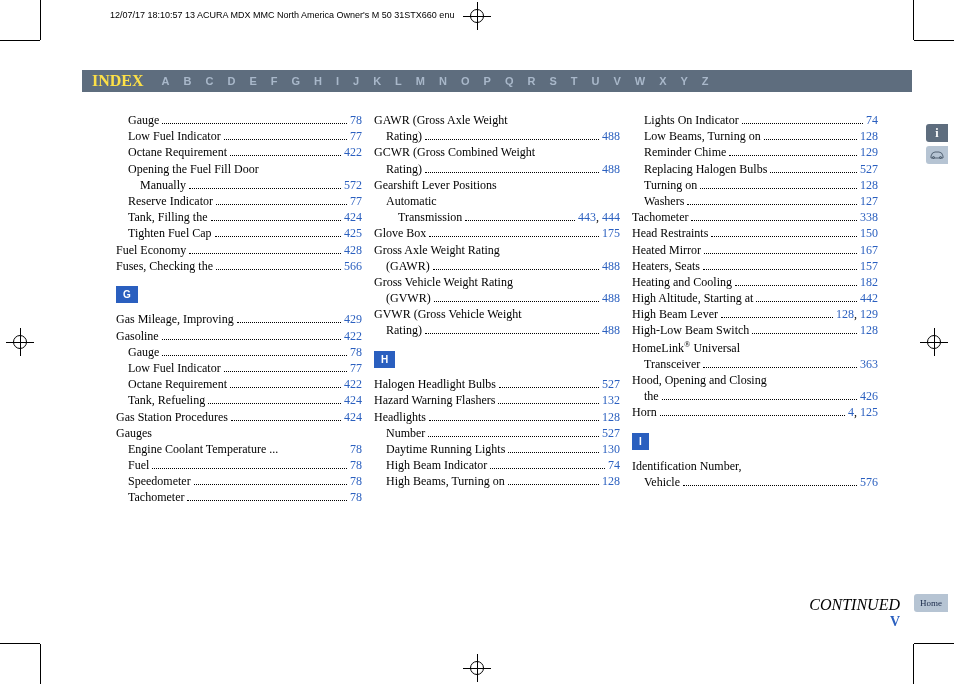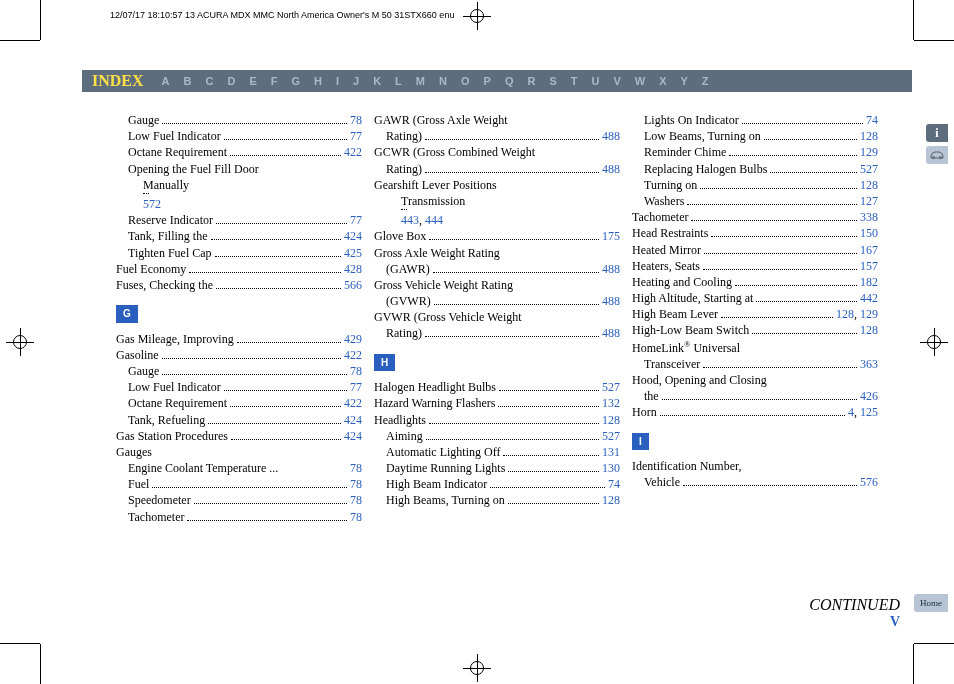--- a/index.html
+++ b/index.html
@@ -32,21 +32,21 @@
   .tab.light{background:#b6c4d3;}
   .i-icon{color:#fff;font-size:12px;font-weight:bold;font-family:Georgia,serif;}
   .cols{display:flex;gap:12px;padding:0 34px;}
   .col{flex:1;font-size:12px;line-height:1.35;}
   .entry{display:flex;align-items:baseline;white-space:nowrap;}
   .entry .label{flex:0 0 auto;}
   .entry .dots{flex:1;border-bottom:1px dotted #000;margin:0 3px 2px 3px;min-width:6px;}
   .entry .pg{color:#2a5fbf;flex:0 0 auto;}
   .entry .pg .comma{color:#000;}
   .sub{padding-left:12px;}
-  .sub2{padding-left:24px;flex-direction:column;}
+  .sub2{padding-left:24px;}
   .noref{display:block;}
   .letter-hdr{background:#2a5fbf;color:#fff;font-size:10px;font-weight:bold;font-family:Arial,sans-serif;padding:2px 7px;display:inline-block;margin:12px 0 8px 0;}
   .continued{position:absolute;right:12px;bottom:20px;font-size:16px;font-style:italic;font-family:Georgia,serif;}
   .page-num{position:absolute;right:12px;bottom:4px;font-size:14px;font-weight:bold;color:#2a5fbf;font-family:Georgia,serif;}
   .home-tab{position:absolute;right:-36px;bottom:22px;width:34px;height:18px;background:#b6c4d3;border-radius:3px 0 0 3px;display:flex;align-items:center;justify-content:center;font-size:9px;color:#1a2a4a;}
   sup{font-size:0.7em;}
 </style>
 </head>
 <body>
 
@@ -213,21 +213,21 @@
             <span class="pg">78</span>
           </div></div>
       <div class="col" id="col2"><div class="noref ">GAWR (Gross Axle Weight</div><div class="entry sub">
             <span class="label">Rating)</span>
             <span class="dots"></span>
             <span class="pg">488</span>
           </div><div class="noref ">GCWR (Gross Combined Weight</div><div class="entry sub">
             <span class="label">Rating)</span>
             <span class="dots"></span>
             <span class="pg">488</span>
-          </div><div class="noref ">Gearshift Lever Positions</div><div class="entry sub2">
+          </div><div class="noref ">Gearshift Lever Positions</div><div class="noref sub">Automatic</div><div class="entry sub2">
             <span class="label">Transmission</span>
             <span class="dots"></span>
             <span class="pg"><span>443</span><span class="comma">, </span><span>444</span></span>
           </div><div class="entry ">
             <span class="label">Glove Box</span>
             <span class="dots"></span>
             <span class="pg">175</span>
           </div><div class="noref ">Gross Axle Weight Rating</div><div class="entry sub">
             <span class="label">(GAWR)</span>
             <span class="dots"></span>
@@ -246,27 +246,23 @@
             <span class="pg">527</span>
           </div><div class="entry ">
             <span class="label">Hazard Warning Flashers</span>
             <span class="dots"></span>
             <span class="pg">132</span>
           </div><div class="entry ">
             <span class="label">Headlights</span>
             <span class="dots"></span>
             <span class="pg">128</span>
           </div><div class="entry sub">
-            <span class="label">Aiming</span>
+            <span class="label">Number</span>
             <span class="dots"></span>
             <span class="pg">527</span>
-          </div><div class="entry sub">
-            <span class="label">Automatic Lighting Off</span>
-            <span class="dots"></span>
-            <span class="pg">131</span>
           </div><div class="entry sub">
             <span class="label">Daytime Running Lights</span>
             <span class="dots"></span>
             <span class="pg">130</span>
           </div><div class="entry sub">
             <span class="label">High Beam Indicator</span>
             <span class="dots"></span>
             <span class="pg">74</span>
           </div><div class="entry sub">
             <span class="label">High Beams, Turning on</span>

